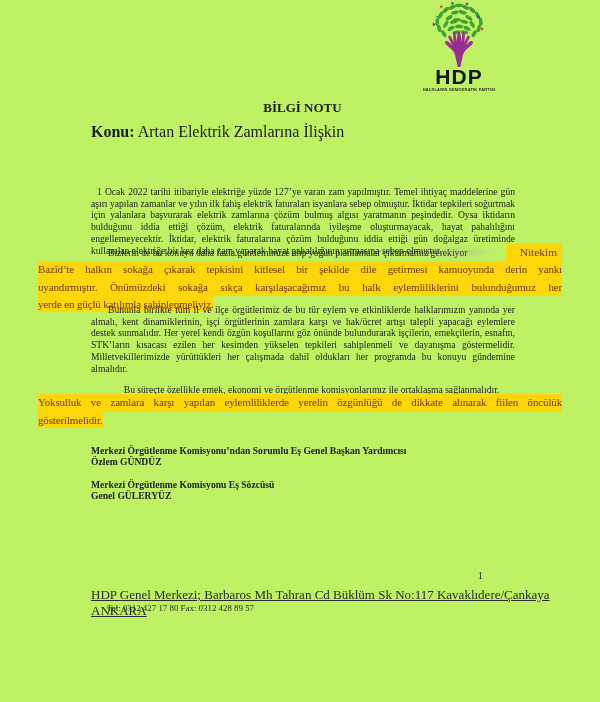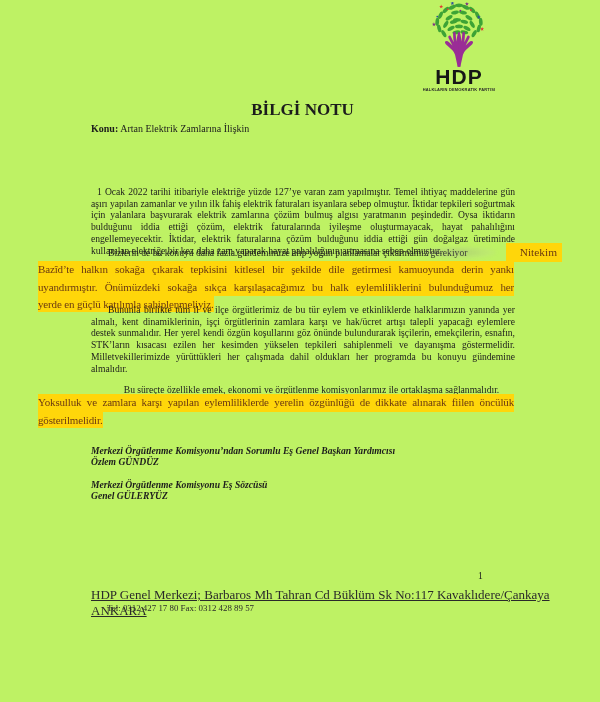--- a/index.html
+++ b/index.html
@@ -25,23 +25,23 @@
   .logo-caption {
     font-family: "Liberation Sans", "DejaVu Sans", sans-serif;
     font-size: 6px; font-weight: bold; color: #2a2a2a;
     letter-spacing: 0.3px; white-space: nowrap;
     transform: scale(0.66); transform-origin: 50% 0;
   }
 
   
   .doc-title {
     position: absolute; left: 90px; top: 100px; width: 425px;
-    text-align: center; font-weight: bold; font-size: 17px;
+    text-align: center; font-weight: bold; font-size: 13px;
   }
-  .subject { position: absolute; left: 91px; top: 123px; font-size: 10px; }
+  .subject { position: absolute; left: 91px; top: 123px; font-size: 16px; }
   .subject .lbl { font-weight: bold; }
 
   
   .para {
     position: absolute; left: 91px; width: 424px;
     font-size: 9.6px; line-height: 11.7px;
     text-align: justify; color: #1c1c1c;
   }
   .p1 { top: 162px; text-indent: 6px; margin-top: 24px; }
   .p2-intro { top: 247px; text-align: left; text-indent: 17px; white-space: nowrap; }
@@ -54,38 +54,38 @@
     background: radial-gradient(ellipse at 50% 50%, rgba(140,140,140,0.30), rgba(190,190,190,0.12) 60%, transparent 80%);
     filter: blur(1.5px);
   }
 
   
   .hl-lead {
     position: absolute; right: 38px; top: 243px;
     background: var(--hl-bg); color: var(--hl-fg);
     font-size: 11.4px; line-height: 15px; padding: 2px 5px 2px 14px; text-align: center;
   }
-  .hl-block { position: absolute; left: 38px; width: 476px; }
+  .hl-block { position: absolute; left: 38px; width: 524px; }
   .hl1 { top: 261px; }
   .hl2 { top: 394px; }
   .hl-line {
     height: 17.5px; line-height: 17.5px; font-size: 11px;
     letter-spacing: -0.15px; color: var(--hl-fg);
     overflow: hidden; white-space: nowrap;
   }
   .hl-line.full {
     background: var(--hl-bg);
     text-align: justify; text-align-last: justify; white-space: normal;
   }
   .hl-line.last span { background: var(--hl-bg); padding: 2px 0 2px 0; }
   .hl-line.last { background: transparent; }
 
   
   .signatures { position: absolute; left: 91px; top: 445px; width: 430px; }
-  .sig-block { margin-bottom: 11px; font-style: italic; }
+  .sig-block { margin-bottom: 11px; }
   .sig-title, .sig-name { font-weight: bold; font-size: 9.6px; line-height: 11.4px; }
 
   
   .page-number { position: absolute; left: 478px; top: 570px; font-size: 9.6px; }
   .footer-address { position: absolute; left: 91px; top: 587px; font-size: 13px; color: #2a2a2a; text-decoration: underline; }
   .footer-phone   { position: absolute; left: 107px; top: 603px; font-size: 8.9px; color: #2a2a2a; }
 </style>
 </head>
 <body>
 

